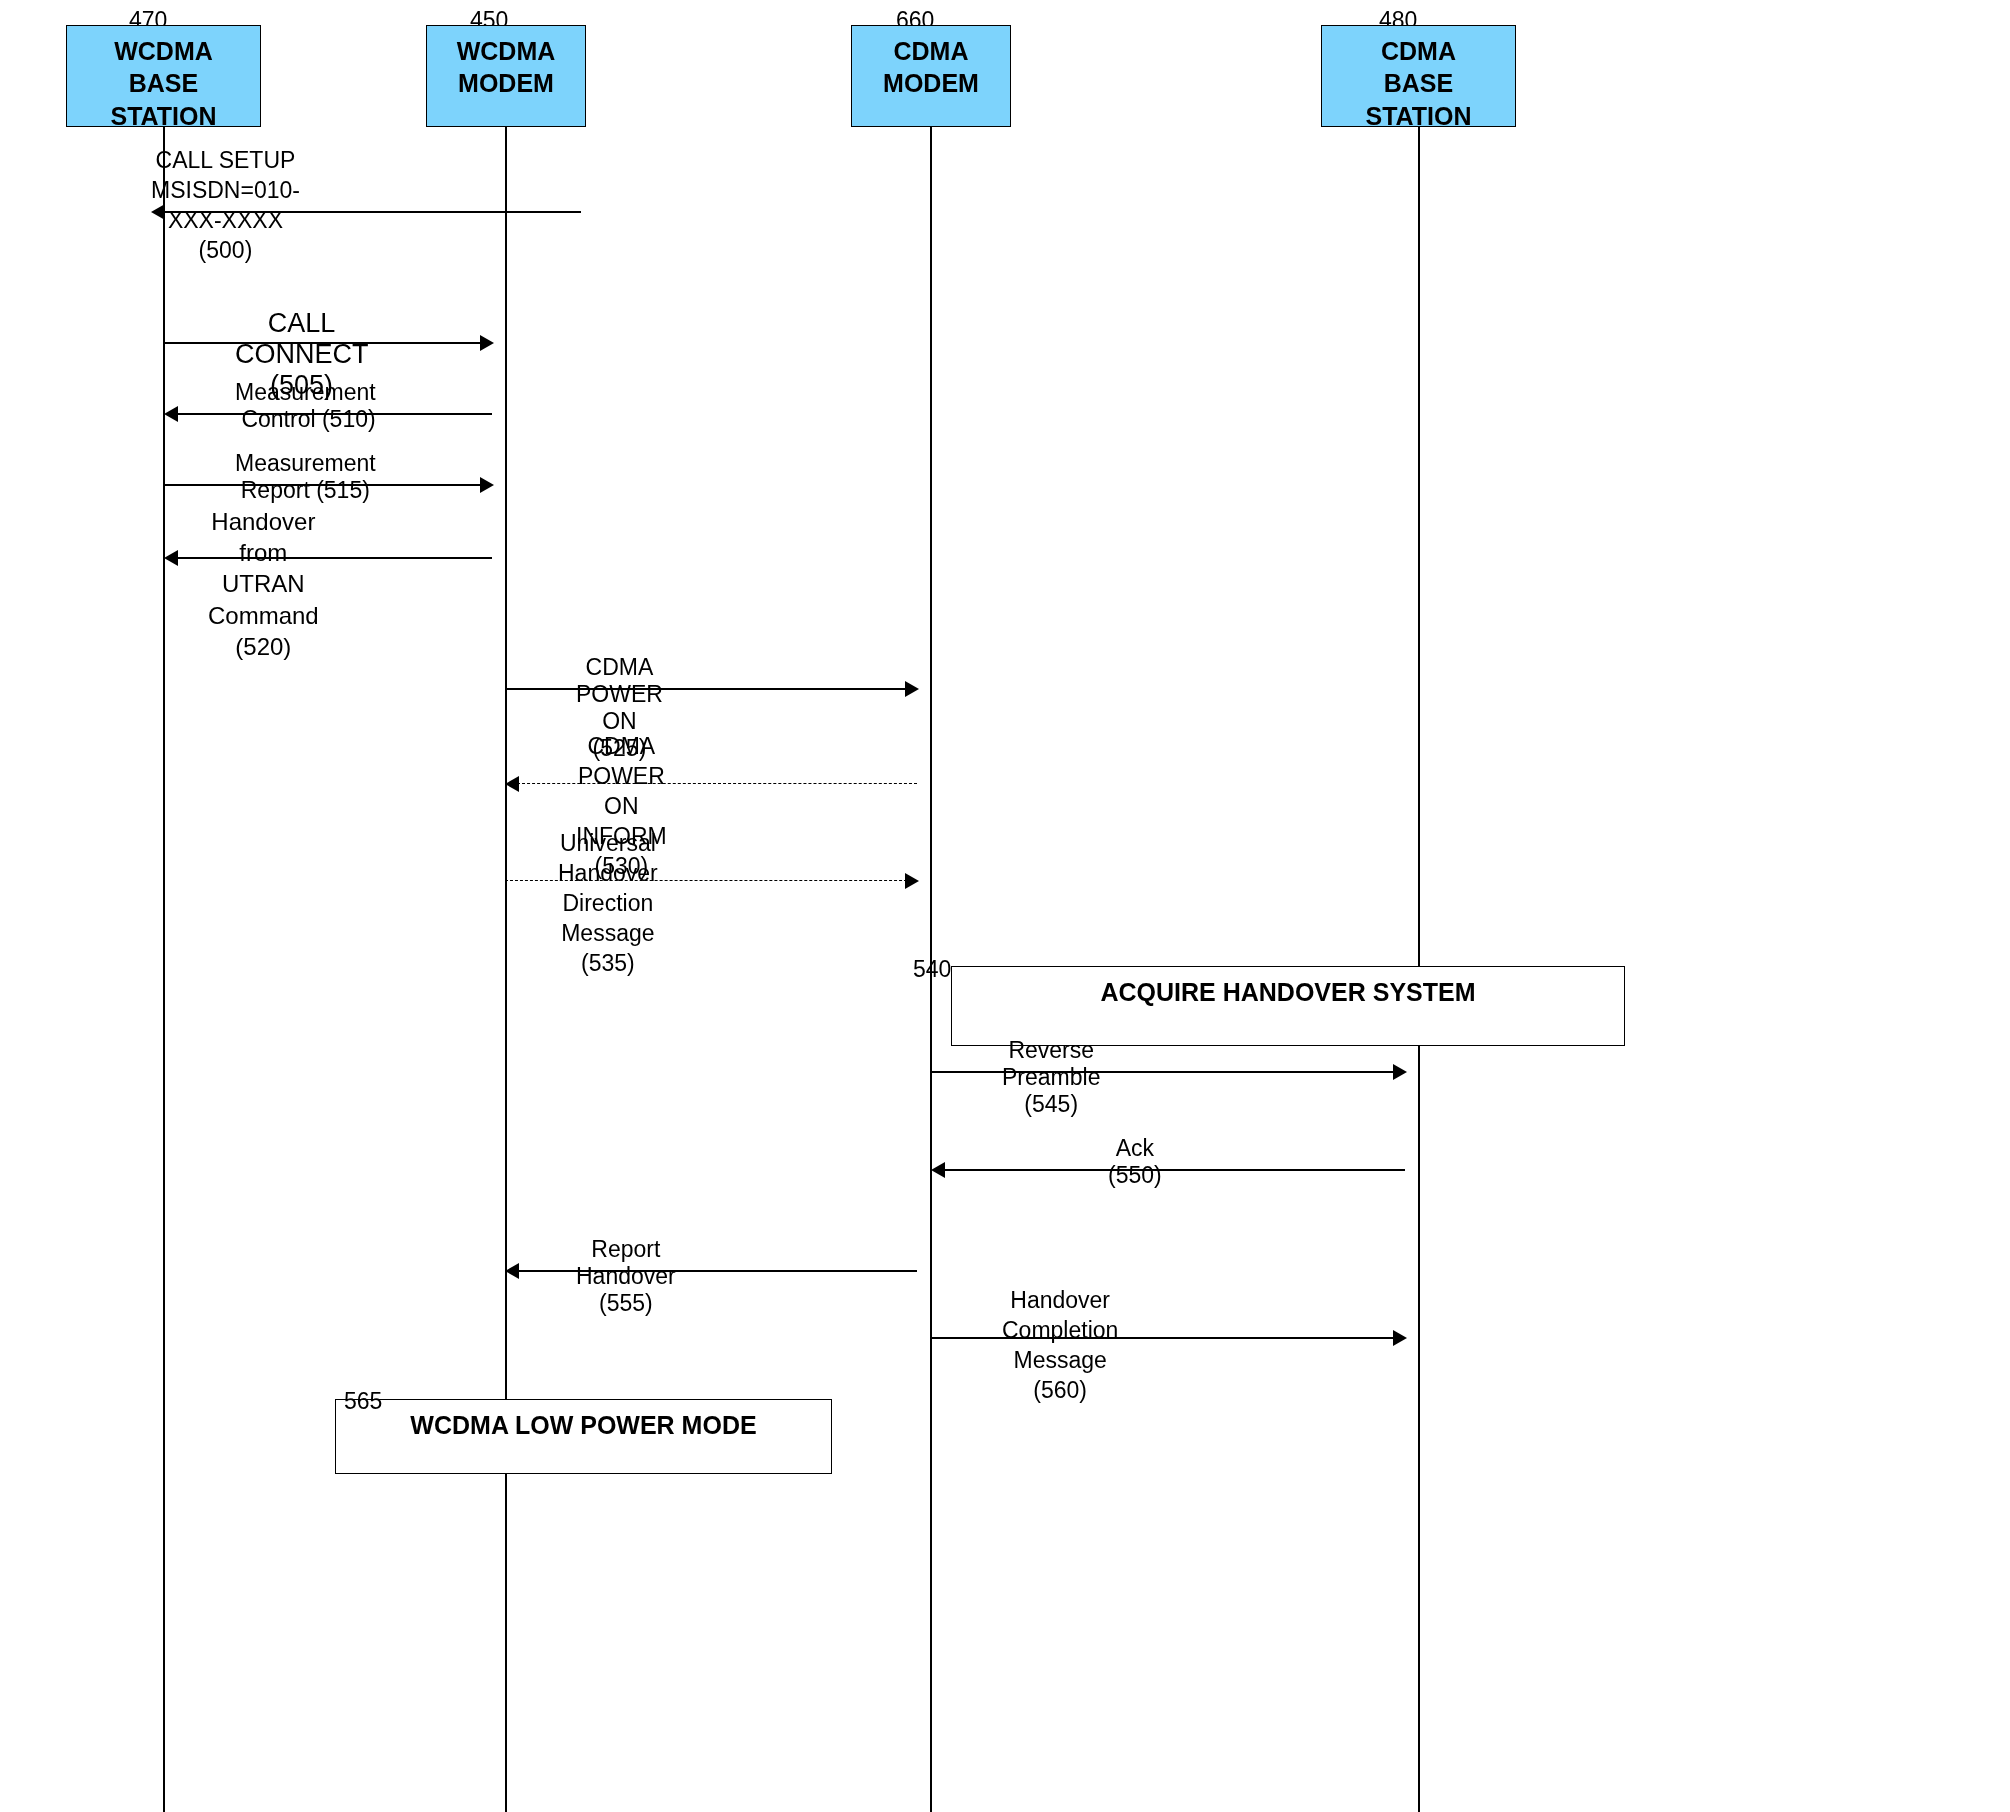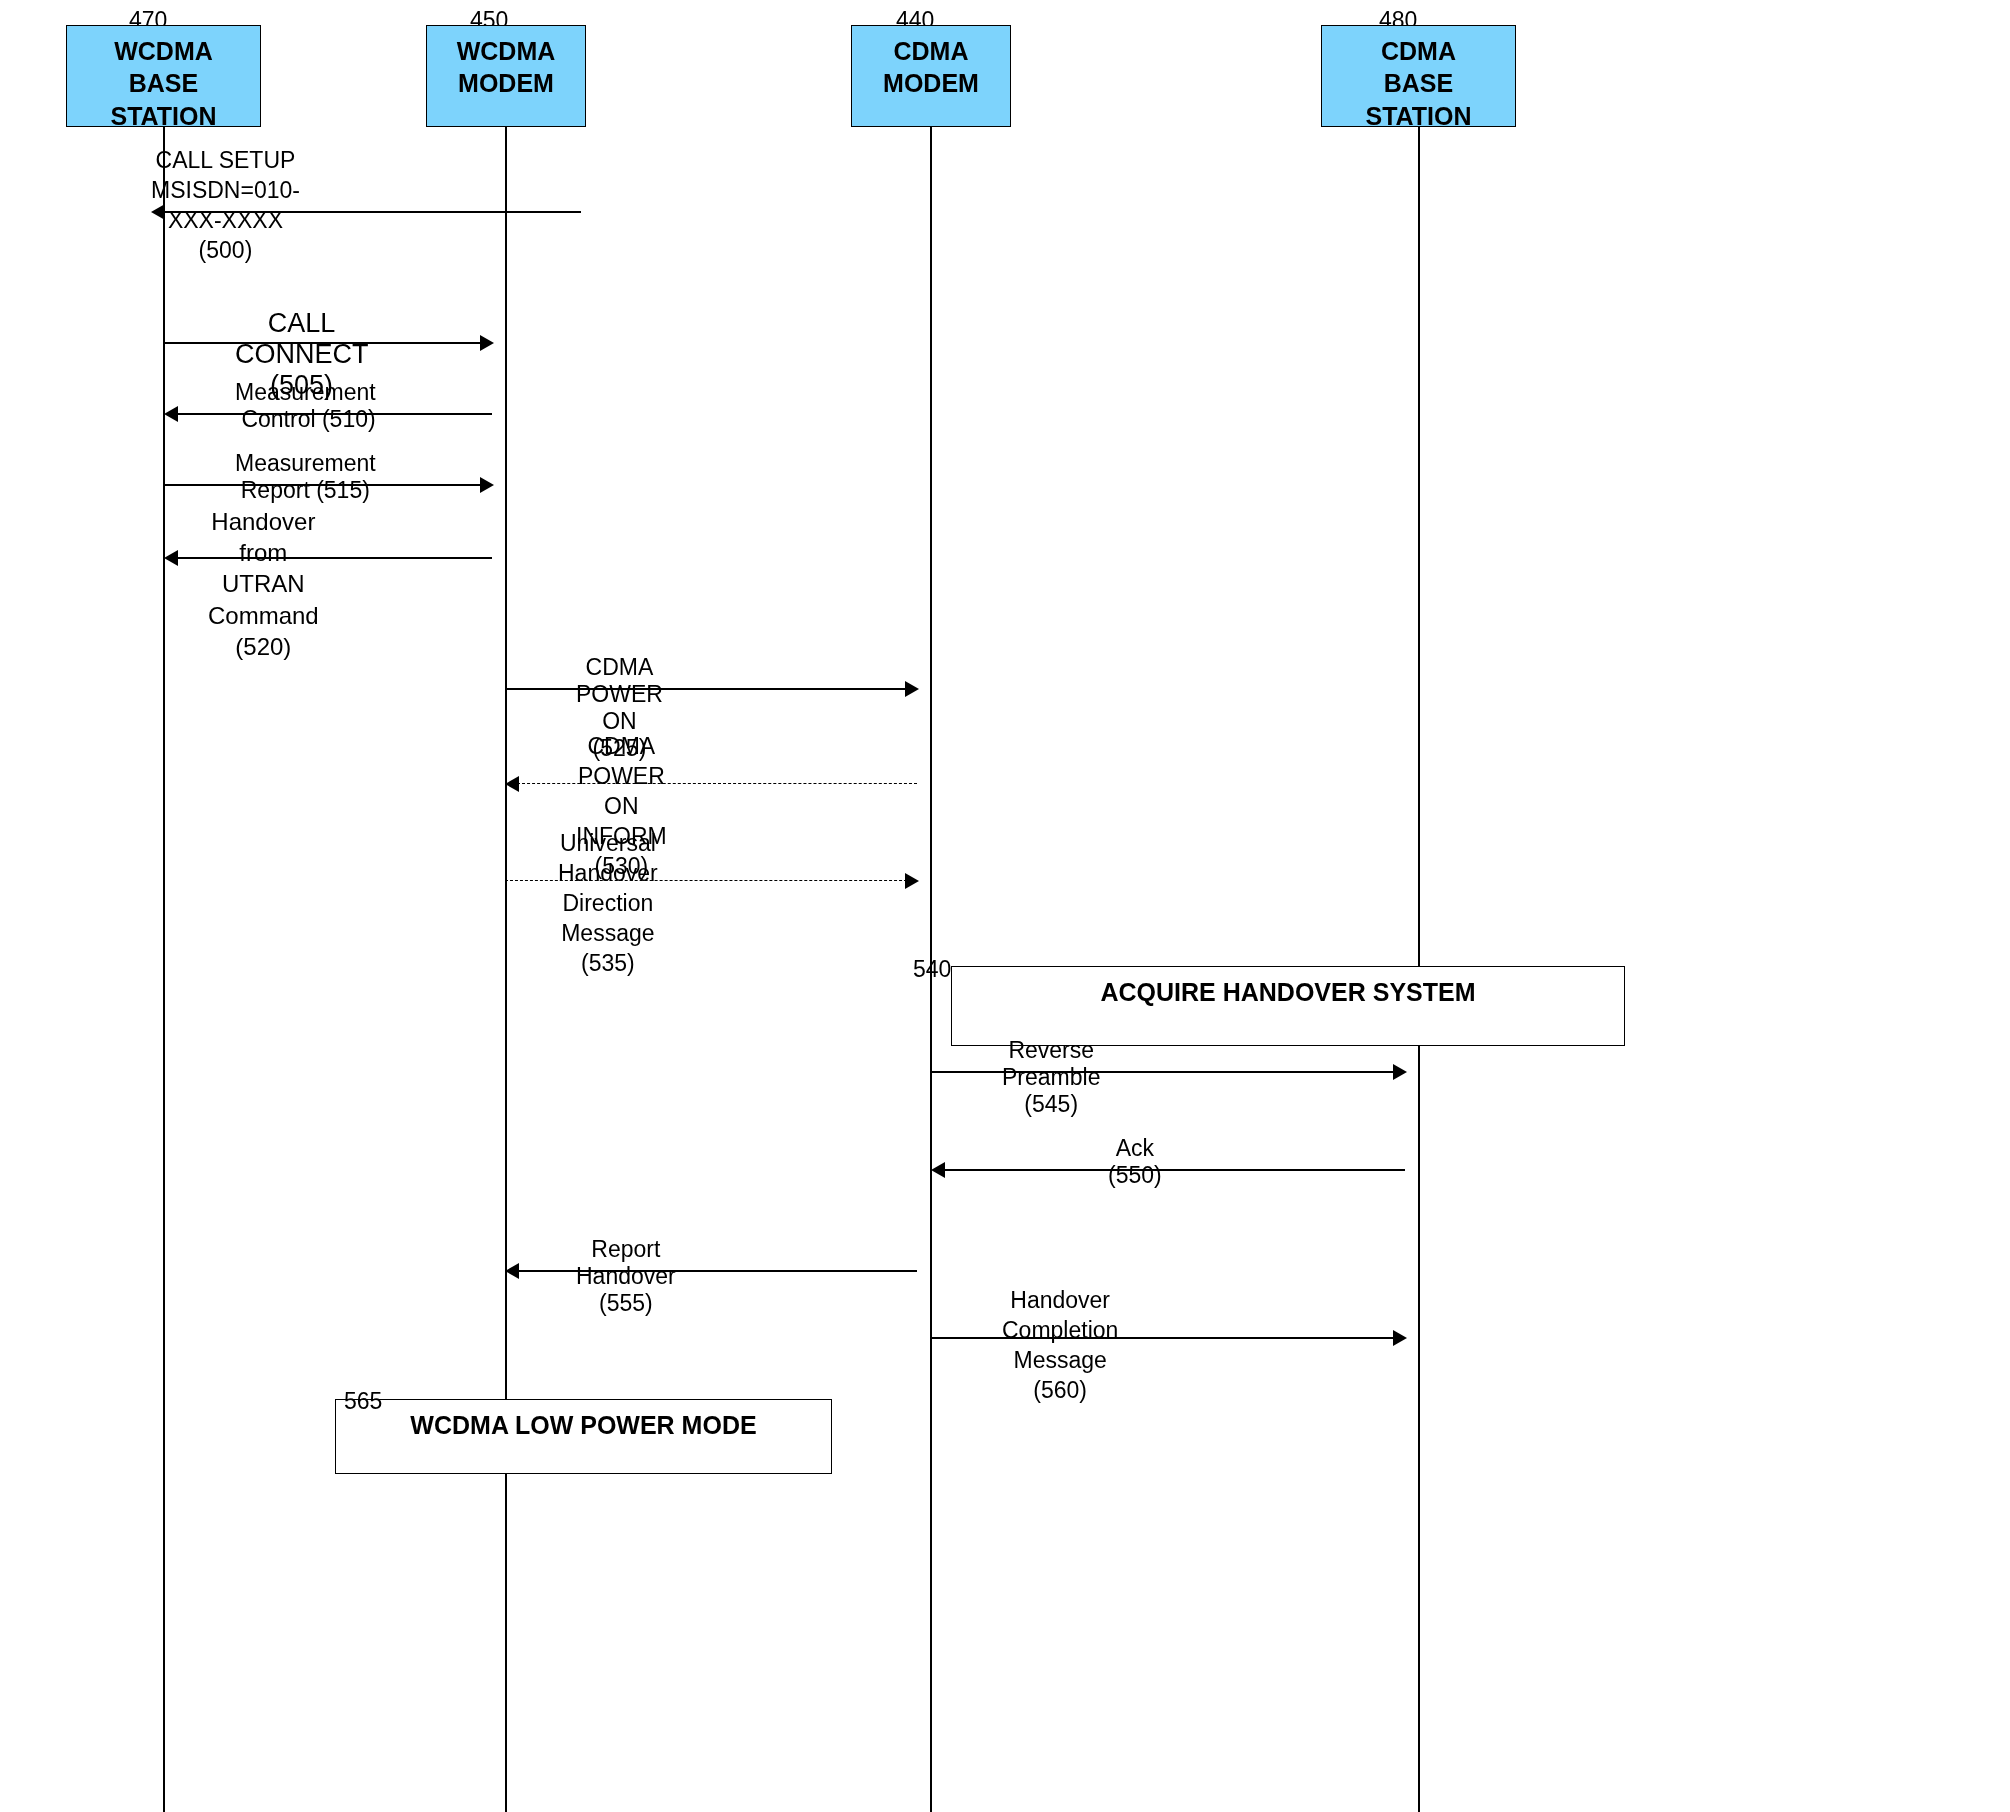--- a/index.html
+++ b/index.html
@@ -53,21 +53,21 @@
       font-size: 23px;
     }
   </style>
 </head>
 <body>
 
 <div class="diagram-container">
 
   <span class="ref-label" style="left: 129px; top: 7px;">470</span>
   <span class="ref-label" style="left: 470px; top: 7px;">450</span>
-  <span class="ref-label" style="left: 896px; top: 7px;">440</span>
+  <span class="ref-label" style="left: 896px; top: 7px;">660</span>
   <span class="ref-label" style="left: 1379px; top: 7px;">480</span>
 
   <div class="entity-box" style="left: 66px; top: 25px; width: 195px; height: 102px;">
     WCDMA<br>BASE STATION
   </div>
   <div class="entity-box" style="left: 426px; top: 25px; width: 160px; height: 102px;">
     WCDMA<br>MODEM
   </div>
   <div class="entity-box" style="left: 851px; top: 25px; width: 160px; height: 102px;">
     CDMA<br>MODEM

